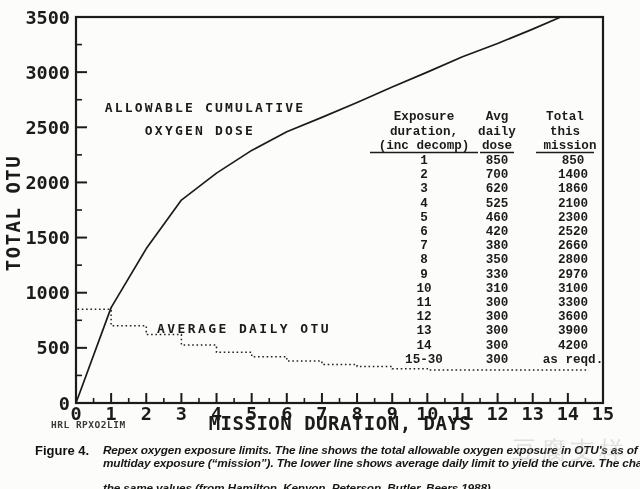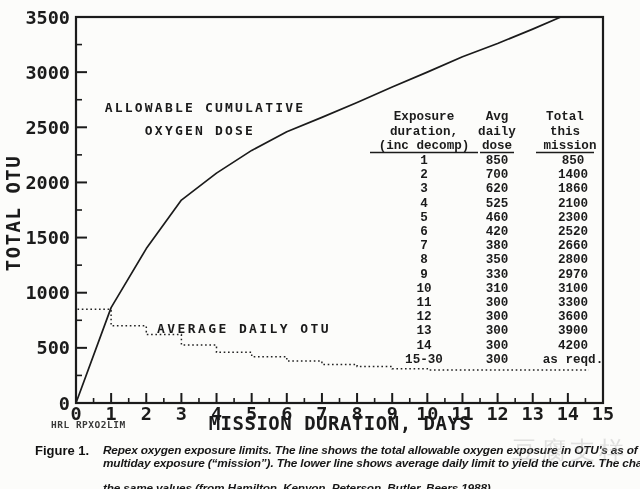--- a/index.html
+++ b/index.html
@@ -201,20 +201,20 @@
       <g>
         <text x="424" y="362.79999999999995" text-anchor="middle" font-size="12.6px" font-weight="bold" font-family="&quot;Liberation Mono&quot;,&quot;DejaVu Sans Mono&quot;,monospace" fill="#1b1b1b">15-30</text>
         <text x="497" y="362.79999999999995" text-anchor="middle" font-size="12.6px" font-weight="bold" font-family="&quot;Liberation Mono&quot;,&quot;DejaVu Sans Mono&quot;,monospace" fill="#1b1b1b">300</text>
         <text x="573" y="362.79999999999995" text-anchor="middle" font-size="12.6px" font-weight="bold" font-family="&quot;Liberation Mono&quot;,&quot;DejaVu Sans Mono&quot;,monospace" fill="#1b1b1b">as reqd.</text>
       </g>
     </svg>
 
   <div class="hrl-code">HRL RPXO2LIM</div>
 
   <div class="caption">
-    <span class="fig-label">Figure 1.</span>
+    <span class="fig-label">Figure 4.</span>
     <div class="cap-line l1">Repex oxygen exposure limits. The line shows the total allowable oxygen exposure in OTU's as of each day in a</div>
     <div class="cap-line l2">multiday exposure (“mission”). The lower line shows average daily limit to yield the curve. The chart contains</div>
     <div class="cap-line l3">the same values (from Hamilton, Kenyon, Peterson, Butler, Beers 1988).</div>
   </div>
 
   <div class="watermark">豆腐支样</div>
 </div>
 
 </body></html>

